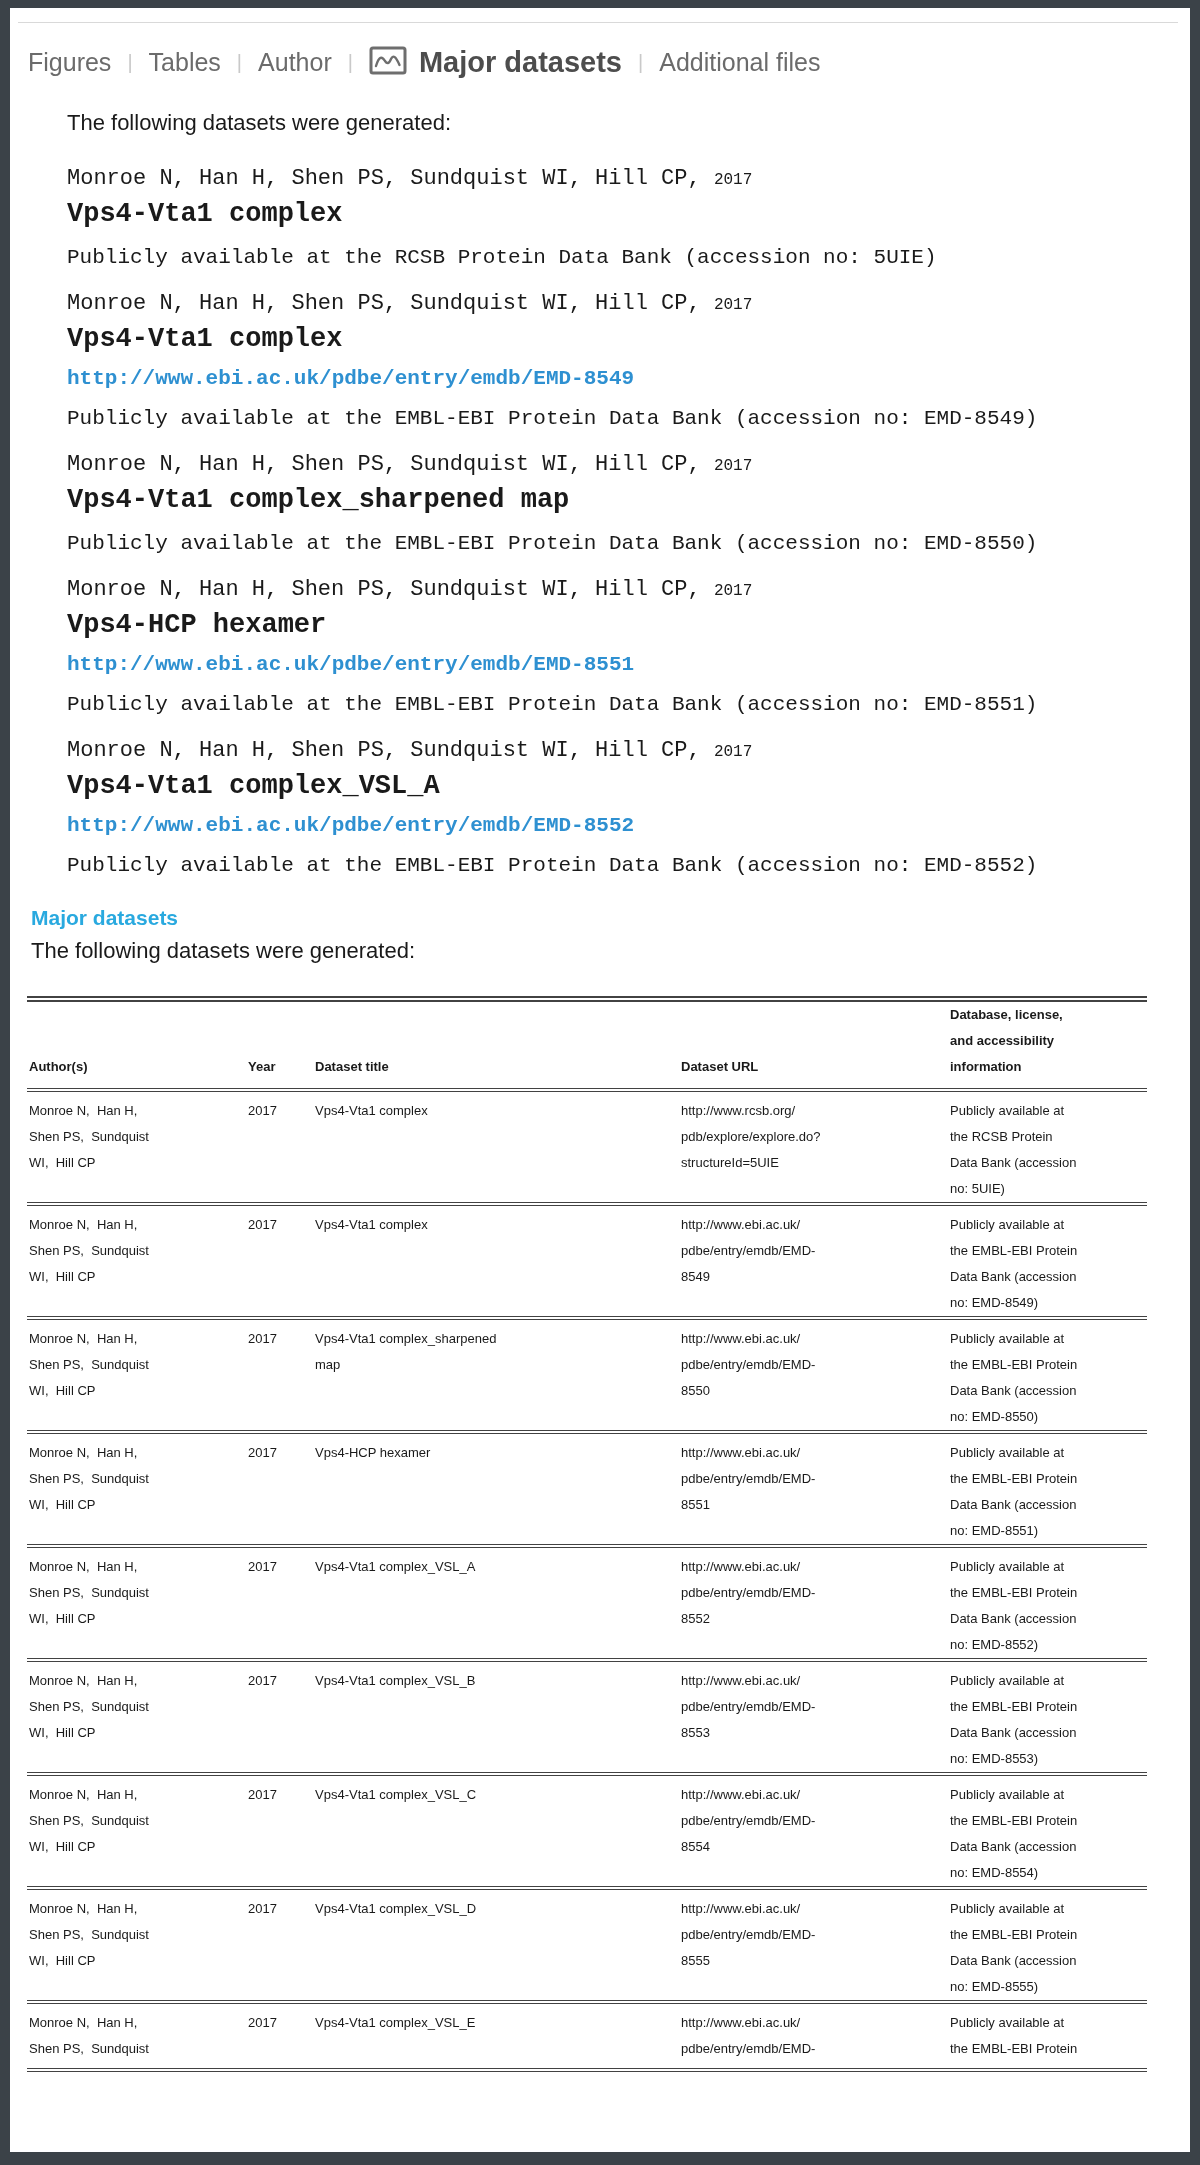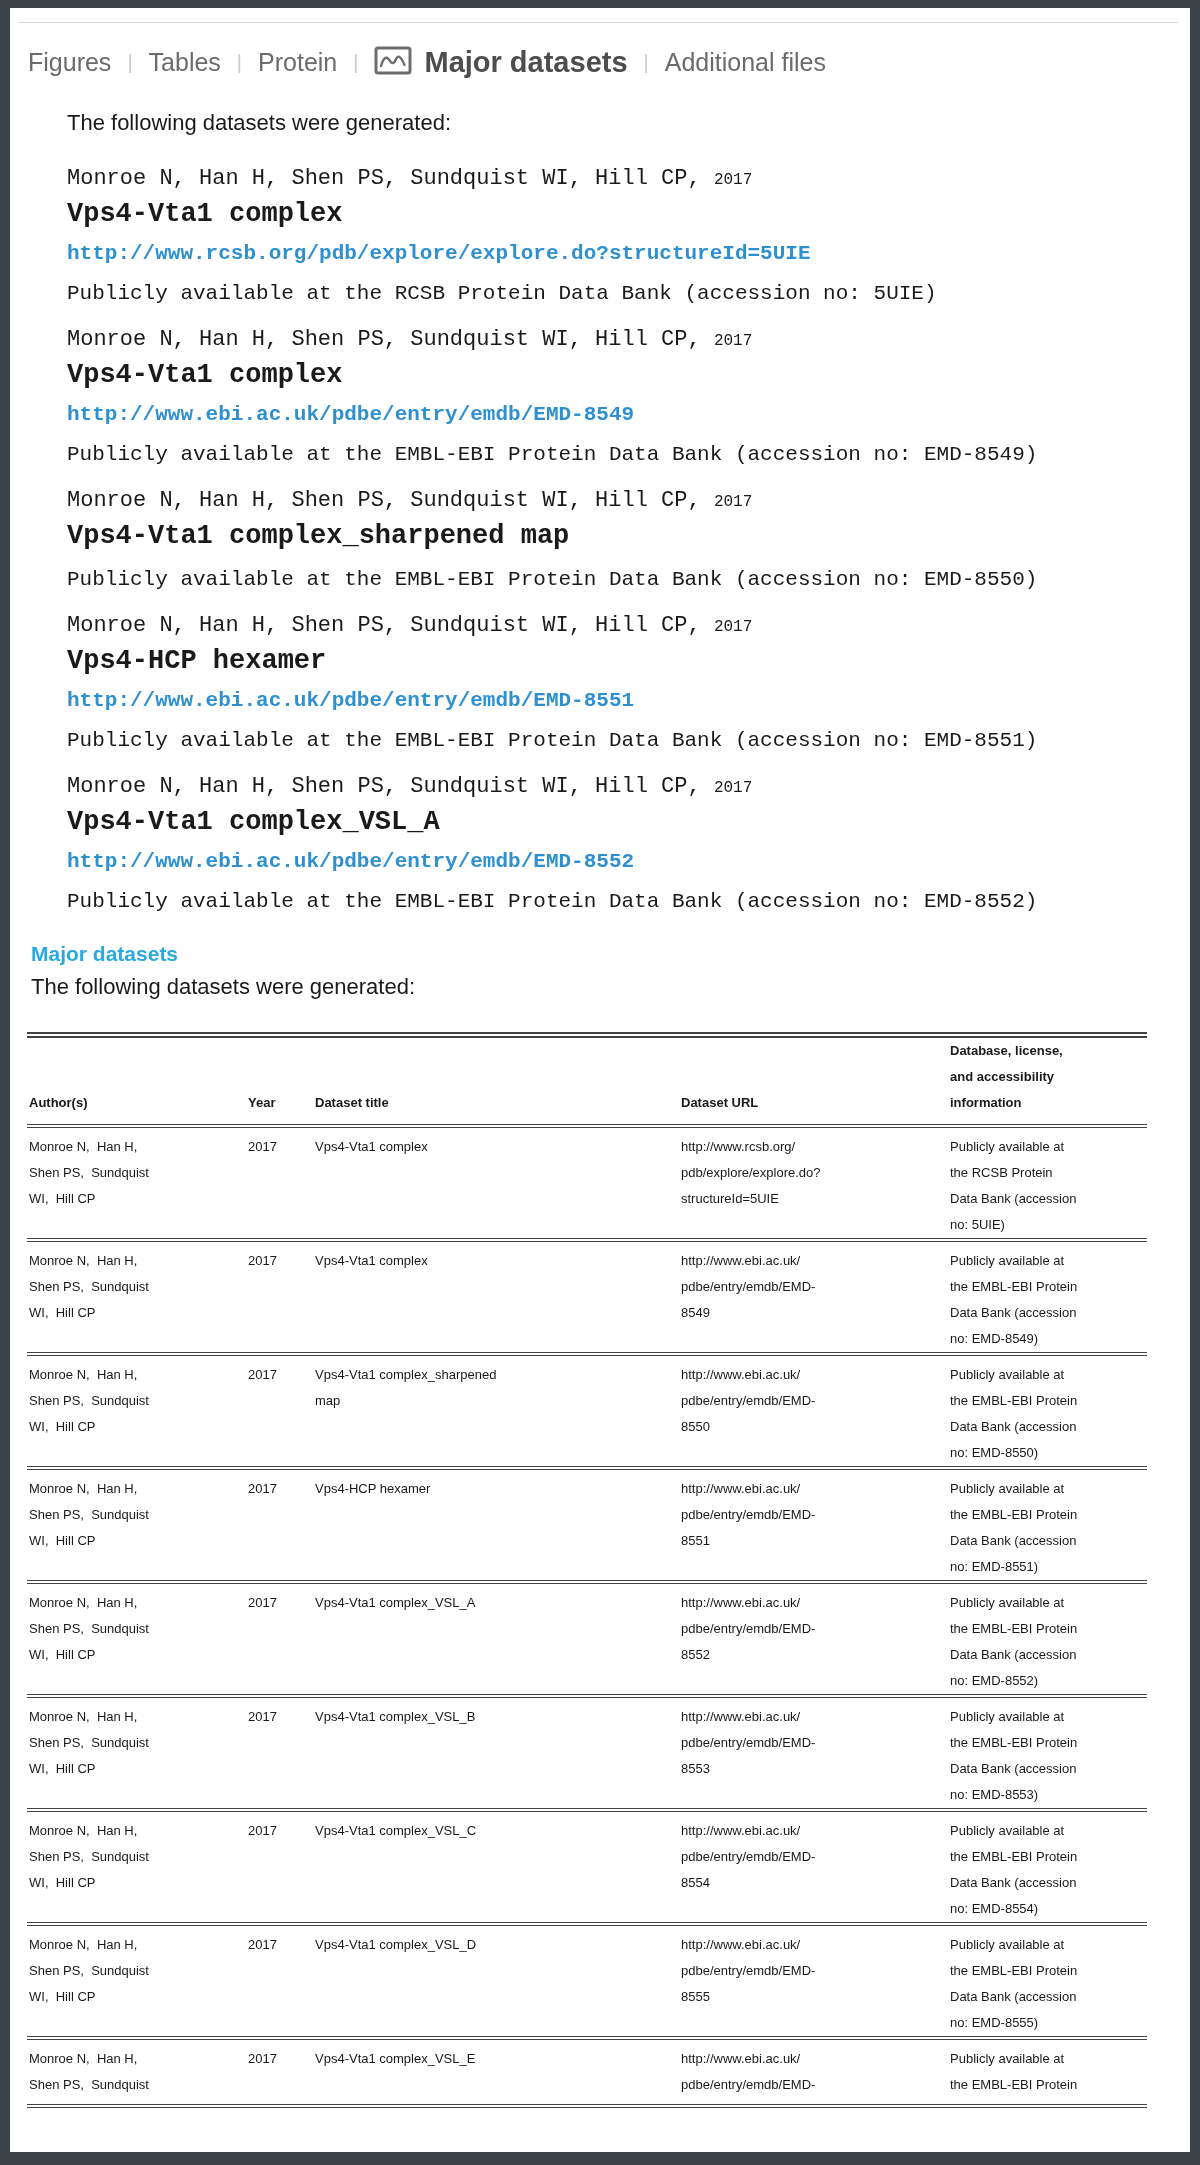--- a/index.html
+++ b/index.html
@@ -147,21 +147,21 @@
 
 <div class="frame">
 
   <div class="top-rule"></div>
 
   <div class="nav">
     <span class="nav-item">Figures</span>
     <span class="nav-sep">|</span>
     <span class="nav-item">Tables</span>
     <span class="nav-sep">|</span>
-    <span class="nav-item">Protein</span>
+    <span class="nav-item">Author</span>
     <span class="nav-sep">|</span>
     <span class="nav-active">
       <span>
         <svg width="38" height="29" viewBox="0 0 38 29" aria-hidden="true">
           <rect x="2" y="2" width="34" height="25" rx="2" fill="none" stroke="#6e6e6e" stroke-width="3"></rect>
           <path d="M7 20 C10 10, 13 10, 16 15 C18 18, 20 18, 22 13 C24 9, 26.5 9.5, 30.5 19" fill="none" stroke="#6e6e6e" stroke-width="2.4" stroke-linecap="round"></path>
         </svg>
       </span>
       <span class="nav-active-label">Major datasets</span>
     </span>
@@ -169,21 +169,20 @@
     <span class="nav-item">Additional files</span>
   </div>
 
   <div class="upper">
     <div class="upper-intro">The following datasets were generated:</div>
 
     <div class="blocks">
       <div class="ds-block">
         <div class="ds-authors"><span>Monroe N, Han H, Shen PS, Sundquist WI, Hill CP,</span> <span class="ds-year">2017</span></div>
         <div class="ds-title">Vps4-Vta1 complex</div>
-        <a class="ds-link">http://www.rcsb.org/pdb/explore/explore.do?structureId=5UIE</a>
         <div class="ds-avail">Publicly available at the RCSB Protein Data Bank (accession no: 5UIE)</div>
       </div>
 
       <div class="ds-block">
         <div class="ds-authors"><span>Monroe N, Han H, Shen PS, Sundquist WI, Hill CP,</span> <span class="ds-year">2017</span></div>
         <div class="ds-title">Vps4-Vta1 complex</div>
         <a class="ds-link">http://www.ebi.ac.uk/pdbe/entry/emdb/EMD-8549</a>
         <div class="ds-avail">Publicly available at the EMBL-EBI Protein Data Bank (accession no: EMD-8549)</div>
       </div>
 

